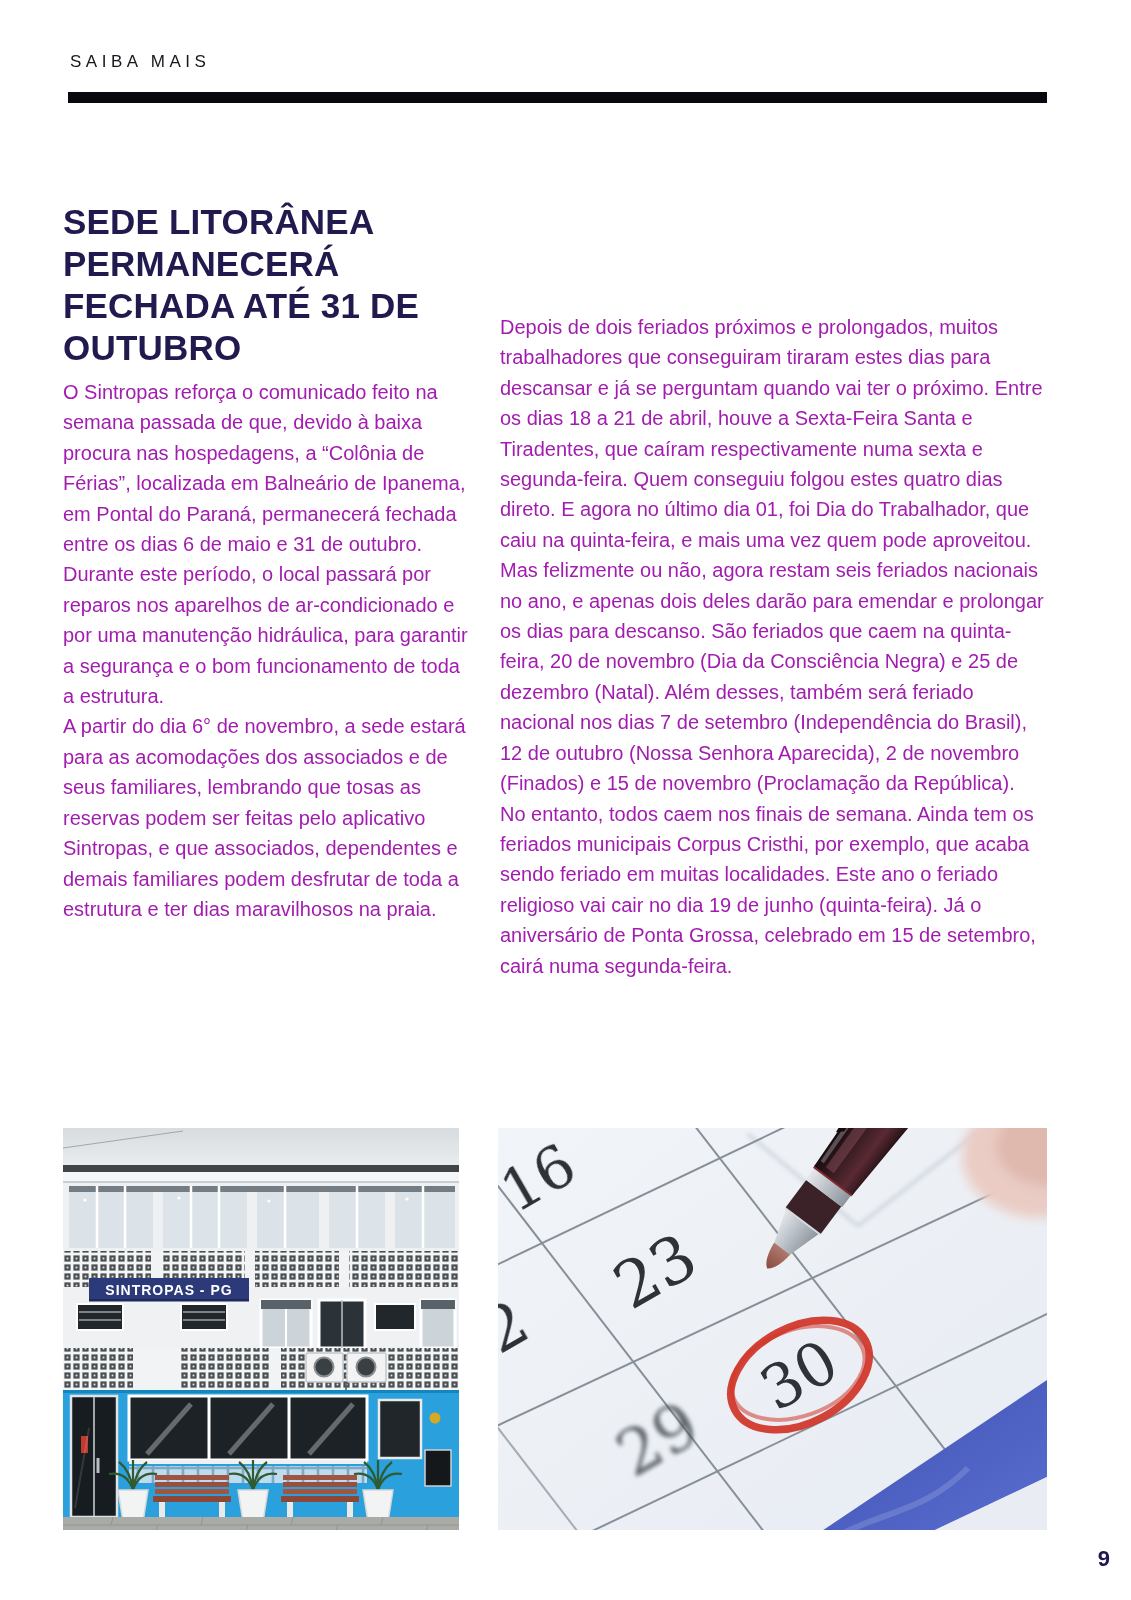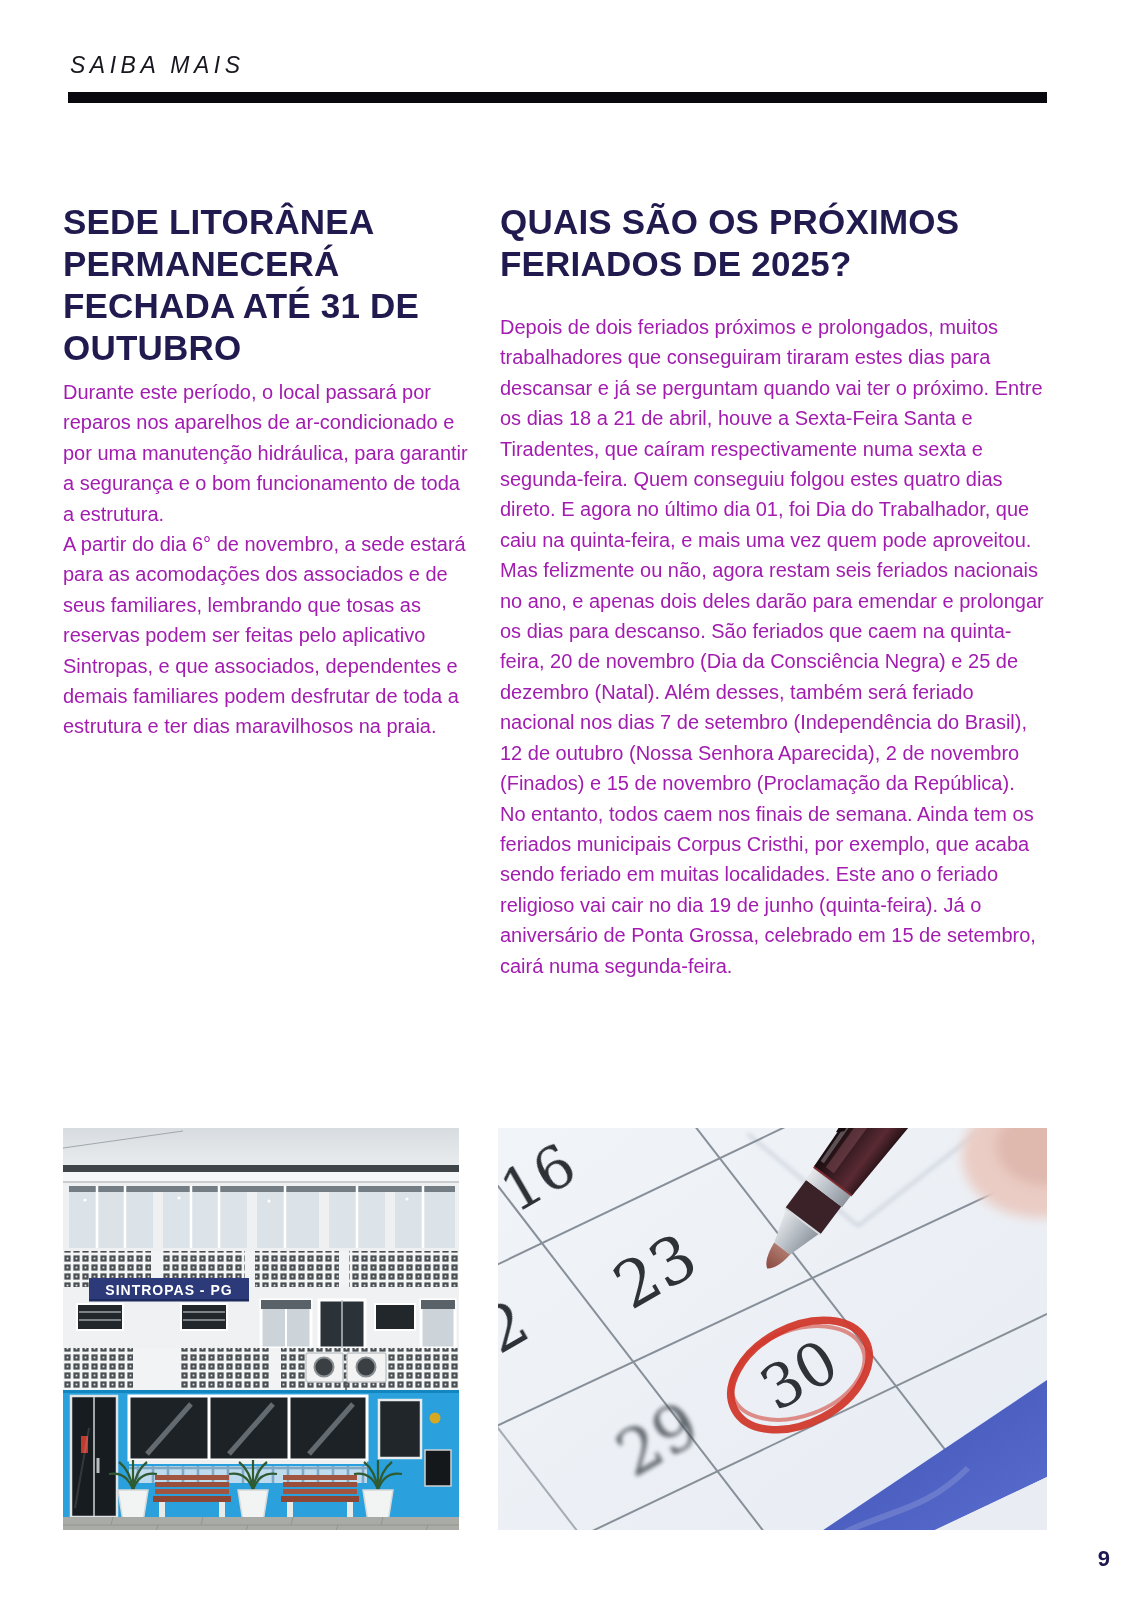--- a/index.html
+++ b/index.html
@@ -6,21 +6,21 @@
   .page{
     position:relative;
     width:1131px;height:1600px;
     background:#ffffff;
     overflow:hidden;
     font-family:"Liberation Sans",sans-serif;
     color:#2b2757;
   }
   .kicker{
     position:absolute;left:70px;top:52px;
-    font-size:23px;font-style:italic;font-weight:500;
+    font-size:17px;font-weight:500;
     letter-spacing:4.5px;color:#17171f;
   }
   .rule{
     position:absolute;left:68px;top:92px;
     width:979px;height:11px;background:#08080e;
   }
   .article-title{
     position:absolute;
     font-size:35px;font-weight:800;line-height:42px;
     color:#211a4f;letter-spacing:0.2px;
@@ -47,23 +47,23 @@
 </style>
 </head>
 <body>
 
 <div class="page">
 
   <div class="kicker">SAIBA MAIS</div>
   <div class="rule"></div>
 
   <h1 class="article-title title-left">SEDE LITORÂNEA PERMANECERÁ FECHADA ATÉ 31 DE OUTUBRO</h1>
-  <h1 class="article-title title-right">QUAIS SÃO OS PRÓXIMOS FERIADOS DE 2025?</h1>
 
   <div class="article-body body-left">
+    <p>O Sintropas reforça o comunicado feito na semana passada de que, devido à baixa procura nas hospedagens, a “Colônia de Férias”, localizada em Balneário de Ipanema, em Pontal do Paraná, permanecerá fechada entre os dias 6 de maio e 31 de outubro.</p>
     <p>Durante este período, o local passará por reparos nos aparelhos de ar-condicionado e por uma manutenção hidráulica, para garantir a segurança e o bom funcionamento de toda a estrutura.</p>
     <p>A partir do dia 6° de novembro, a sede estará para as acomodações dos associados e de seus familiares, lembrando que tosas as reservas podem ser feitas pelo aplicativo Sintropas, e que associados, dependentes e demais familiares podem desfrutar de toda a estrutura e ter dias maravilhosos na praia.</p>
   </div>
 
   <div class="article-body body-right">
     <p>Depois de dois feriados próximos e prolongados, muitos trabalhadores que conseguiram tiraram estes dias para descansar e já se perguntam quando vai ter o próximo. Entre os dias 18 a 21 de abril, houve a Sexta-Feira Santa e Tiradentes, que caíram respectivamente numa sexta e segunda-feira. Quem conseguiu folgou estes quatro dias direto. E agora no último dia 01, foi Dia do Trabalhador, que caiu na quinta-feira, e mais uma vez quem pode aproveitou.</p>
     <p>Mas felizmente ou não, agora restam seis feriados nacionais no ano, e apenas dois deles darão para emendar e prolongar os dias para descanso. São feriados que caem na quinta-feira, 20 de novembro (Dia da Consciência Negra) e 25 de dezembro (Natal). Além desses, também será feriado nacional nos dias 7 de setembro (Independência do Brasil), 12 de outubro (Nossa Senhora Aparecida), 2 de novembro (Finados) e 15 de novembro (Proclamação da República).</p>
     <p>No entanto, todos caem nos finais de semana. Ainda tem os feriados municipais Corpus Cristhi, por exemplo, que acaba sendo feriado em muitas localidades. Este ano o feriado religioso vai cair no dia 19 de junho (quinta-feira). Já o aniversário de Ponta Grossa, celebrado em 15 de setembro, cairá numa segunda-feira.</p>
   </div>
 

